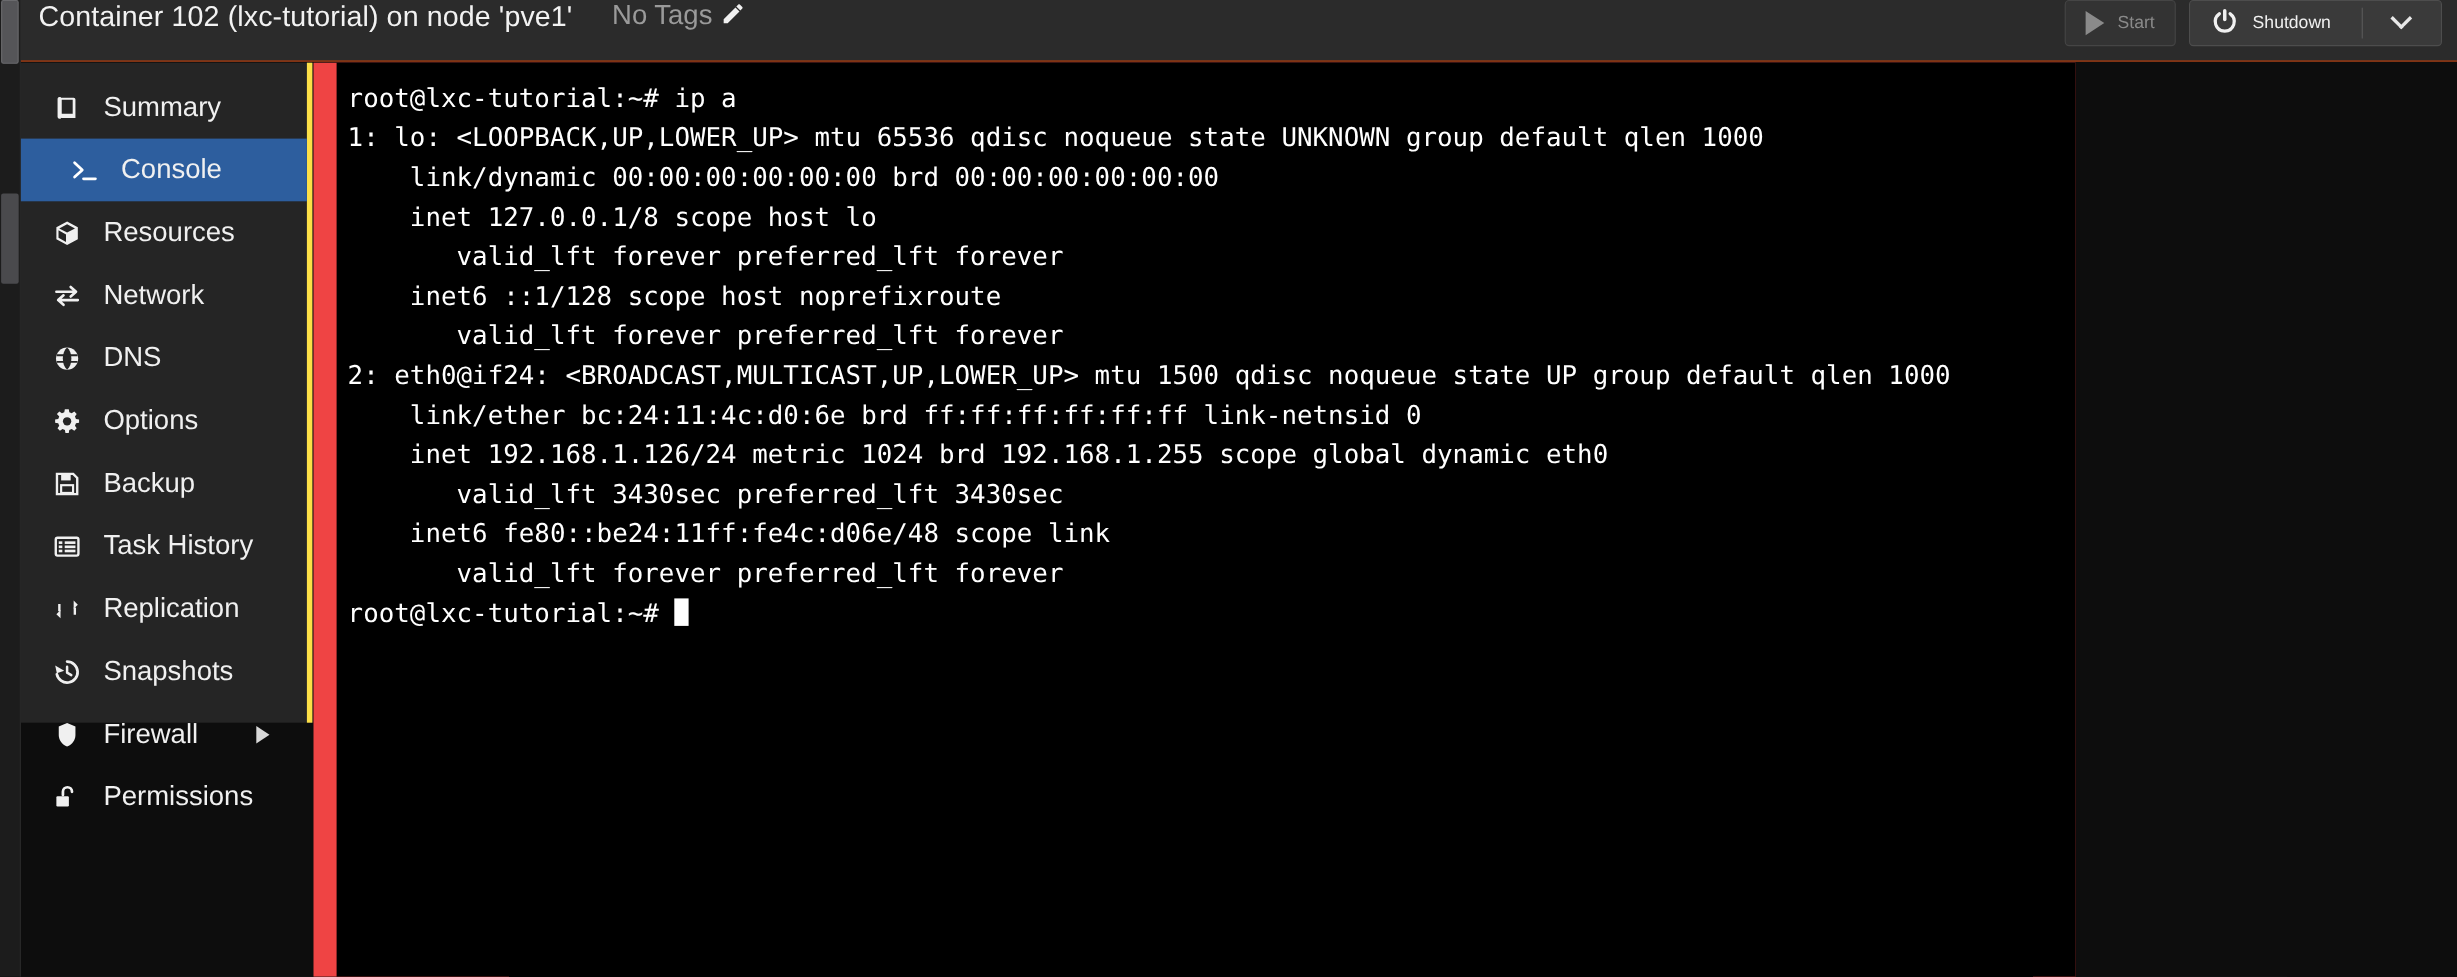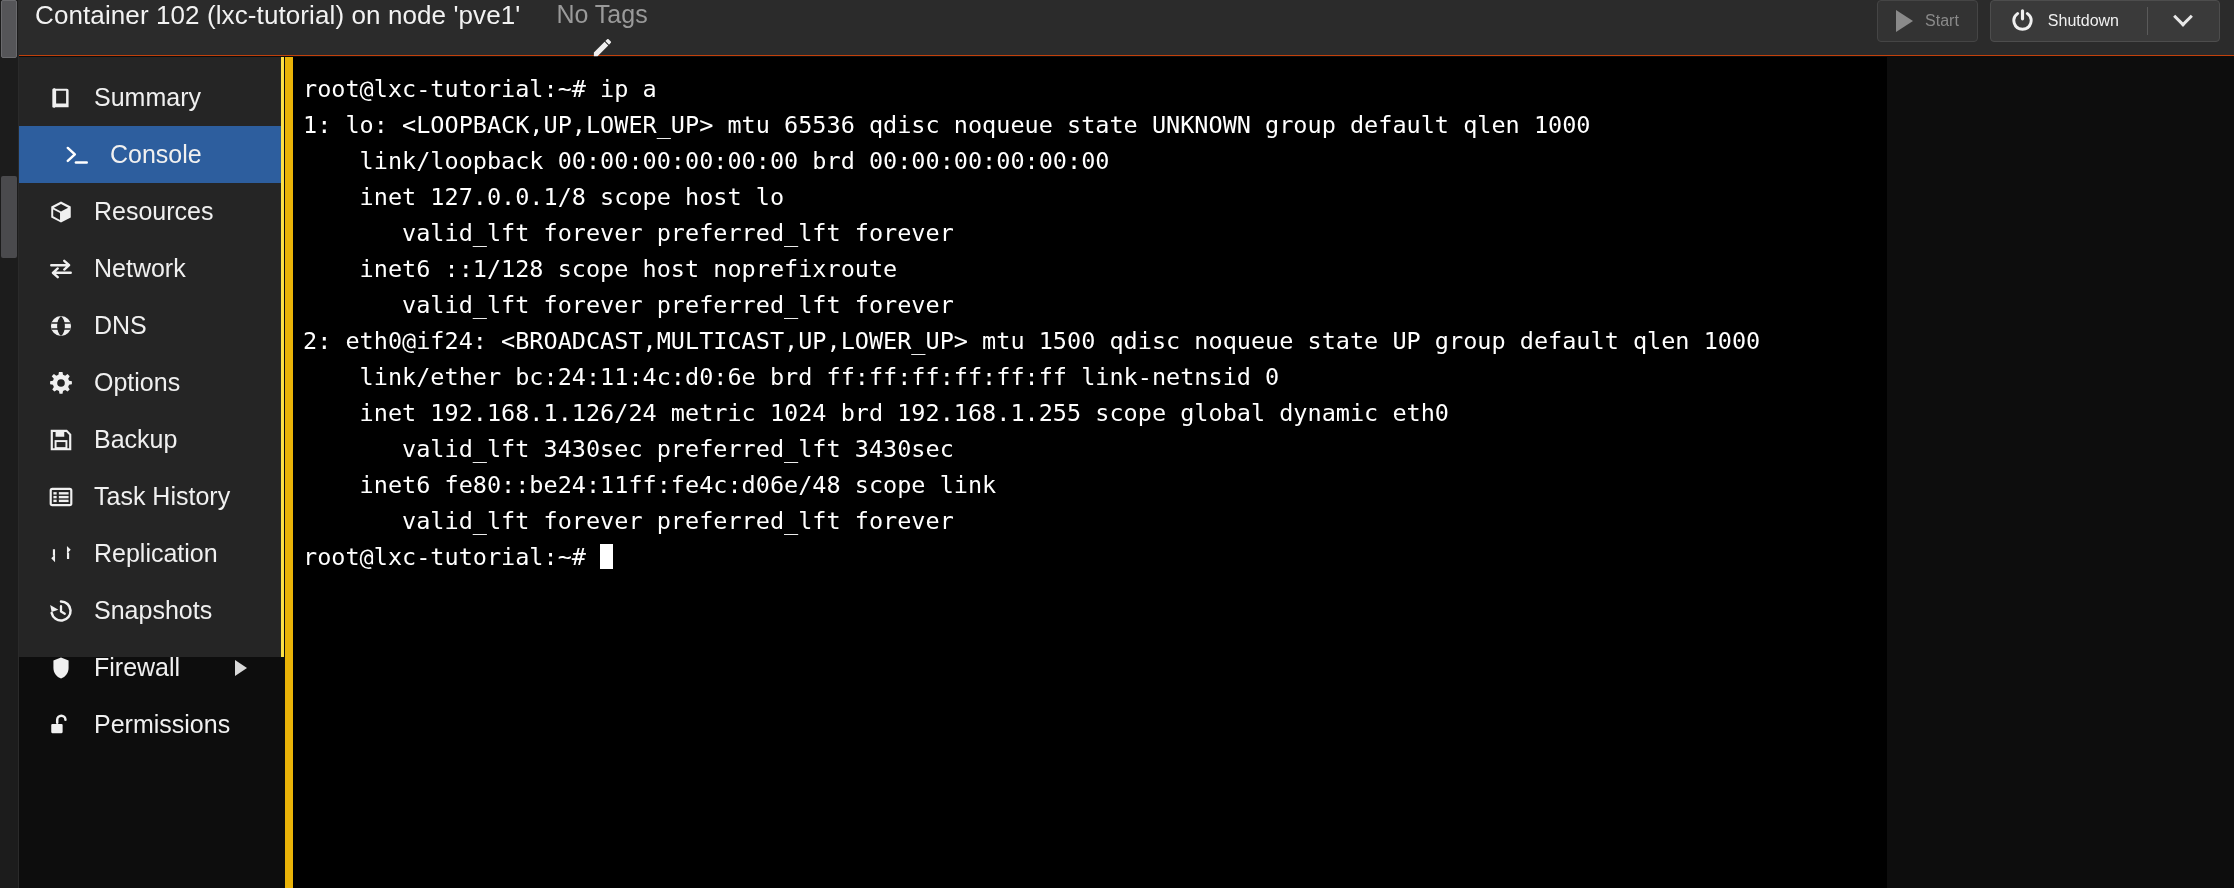--- a/index.html
+++ b/index.html
@@ -55,21 +55,20 @@
     font-size: 26px;
     letter-spacing: 0.1px;
     white-space: nowrap;
   }
   .header-tags {
     display: flex;
     align-items: center;
     gap: 7px;
     margin-left: 36px;
     cursor: pointer;
-    flex-direction: column;
   }
   .header-tags-label {
     color: #9a9a9a;
     font-size: 25px;
   }
   .pencil-icon { display: block; }
   .header-spacer { flex: 1; }
 
   .hdr-btn {
     display: flex;
@@ -113,21 +112,21 @@
     border-bottom: 3px solid #e8e8e8;
     transform: rotate(45deg) translate(-3px,-3px);
   }
 
   
   .sidebar {
     position: absolute;
     left: 19px; top: 57px;
     width: 265px; height: 600px;
     background: #252525;
-    border-right: 3px solid #fde047;
+    border-right: 5px solid #fde047;
     padding-top: 12px;
   }
   .nav-item {
     display: flex;
     align-items: center;
     height: 57px;
     padding-left: 28px;
     gap: 19px;
     color: #f0f0f0;
     font-size: 25px;
@@ -148,22 +147,22 @@
     border-left: 12px solid #d8d8d8;
     border-top: 8px solid transparent;
     border-bottom: 8px solid transparent;
   }
 
   
   .terminal-wrap {
     position: absolute;
     left: 285px; top: 57px;
     width: 1602px; height: 831px;
-    background: #eab308;
-    padding-left: 8px;
+    background: #ef4444;
+    padding-left: 21px;
   }
   .terminal {
     width: 100%; height: 100%;
     background: #000000;
     padding: 14px 0 0 10px;
     overflow: hidden;
   }
   .term-line {
     font-family: "DejaVu Sans Mono", monospace;
     font-size: 23.5px;
@@ -351,21 +350,21 @@
         </svg>
       </span>
       <span>Permissions</span>
     </div>
   </div>
 
   <div class="terminal-wrap">
     <div class="terminal" id="terminal">
         <div class="term-line">root@lxc-tutorial:~# ip a</div>
         <div class="term-line">1: lo: &lt;LOOPBACK,UP,LOWER_UP&gt; mtu 65536 qdisc noqueue state UNKNOWN group default qlen 1000</div>
-        <div class="term-line">    link/loopback 00:00:00:00:00:00 brd 00:00:00:00:00:00</div>
+        <div class="term-line">    link/dynamic 00:00:00:00:00:00 brd 00:00:00:00:00:00</div>
         <div class="term-line">    inet 127.0.0.1/8 scope host lo</div>
         <div class="term-line">       valid_lft forever preferred_lft forever</div>
         <div class="term-line">    inet6 ::1/128 scope host noprefixroute</div>
         <div class="term-line">       valid_lft forever preferred_lft forever</div>
         <div class="term-line">2: eth0@if24: &lt;BROADCAST,MULTICAST,UP,LOWER_UP&gt; mtu 1500 qdisc noqueue state UP group default qlen 1000</div>
         <div class="term-line">    link/ether bc:24:11:4c:d0:6e brd ff:ff:ff:ff:ff:ff link-netnsid 0</div>
         <div class="term-line">    inet 192.168.1.126/24 metric 1024 brd 192.168.1.255 scope global dynamic eth0</div>
         <div class="term-line">       valid_lft 3430sec preferred_lft 3430sec</div>
         <div class="term-line">    inet6 fe80::be24:11ff:fe4c:d06e/48 scope link</div>
         <div class="term-line">       valid_lft forever preferred_lft forever</div>

